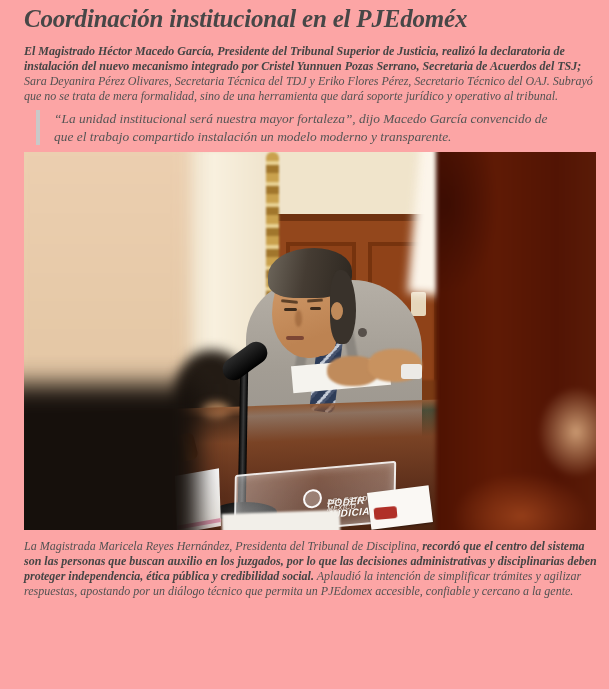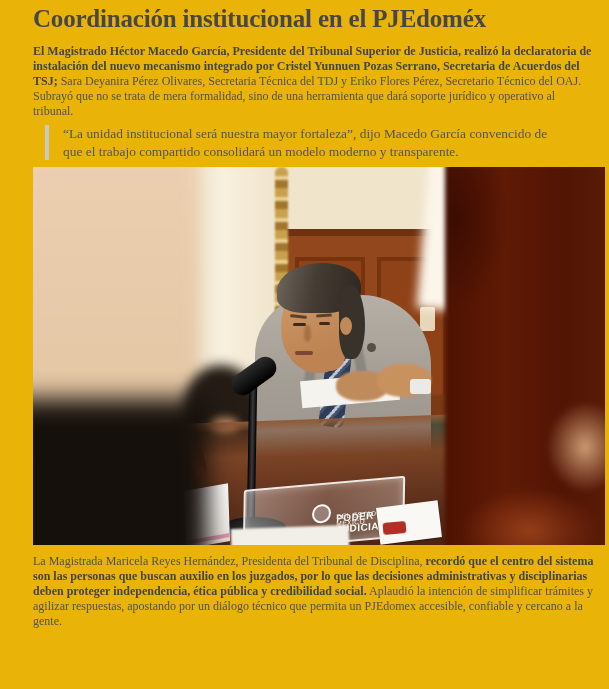--- a/index.html
+++ b/index.html
@@ -1,24 +1,25 @@
 <!DOCTYPE html>
 <html><head>
 <meta charset="utf-8">
 <style>
   html,body{margin:0;padding:0;}
   .page{
     position:relative;
     width:609px;height:689px;
-    background:#eab308;
+    background:#fca5a5;
     box-sizing:border-box;
-    padding:4px 12px 0 33px;
+    padding:4px 12px 0 24px;
     overflow:hidden;
     font-family:"Liberation Serif","DejaVu Serif",serif;
     color:#4e4e4e;
+    font-style:italic;
   }
   h1.headline{
     font-size:25px;line-height:30px;
     margin:0;padding:0;
     font-weight:700;color:#474747;
     letter-spacing:-0.2px;
   }
   p.body-text{
     font-size:12px;line-height:15px;
     margin:10px 0 0 0;color:#525252;
@@ -148,21 +149,21 @@
 </style>
 </head>
 <body>
 
 <div class="page">
 
   <h1 class="headline">Coordinación institucional en el PJEdoméx</h1>
 
   <p class="body-text"><b>El Magistrado Héctor Macedo García, Presidente del Tribunal Superior de Justicia, realizó la declaratoria de instalación del nuevo mecanismo integrado por Cristel Yunnuen Pozas Serrano, Secretaria de Acuerdos del TSJ;</b><span> Sara Deyanira Pérez Olivares, Secretaria Técnica del TDJ y Eriko Flores Pérez, Secretario Técnico del OAJ. Subrayó que no se trata de mera formalidad, sino de una herramienta que dará soporte jurídico y operativo al tribunal.</span></p>
 
-  <blockquote class="pull-quote">“La unidad institucional será nuestra mayor fortaleza”, dijo Macedo García convencido de que el trabajo compartido consolidará un modelo moderno y transparente.</blockquote>
+  <blockquote class="pull-quote">“La unidad institucional será nuestra mayor fortaleza”, dijo Macedo García convencido de que el trabajo compartido instalación un modelo moderno y transparente.</blockquote>
 
   <div class="photo">
     <div class="ph-wall"></div>
     <div class="ph-wainscot">
       <div class="ph-panel1"></div>
       <div class="ph-panel2"></div>
       <div class="ph-switch"></div>
     </div>
     <div class="ph-door"></div>
     <div class="ph-gold"></div>

